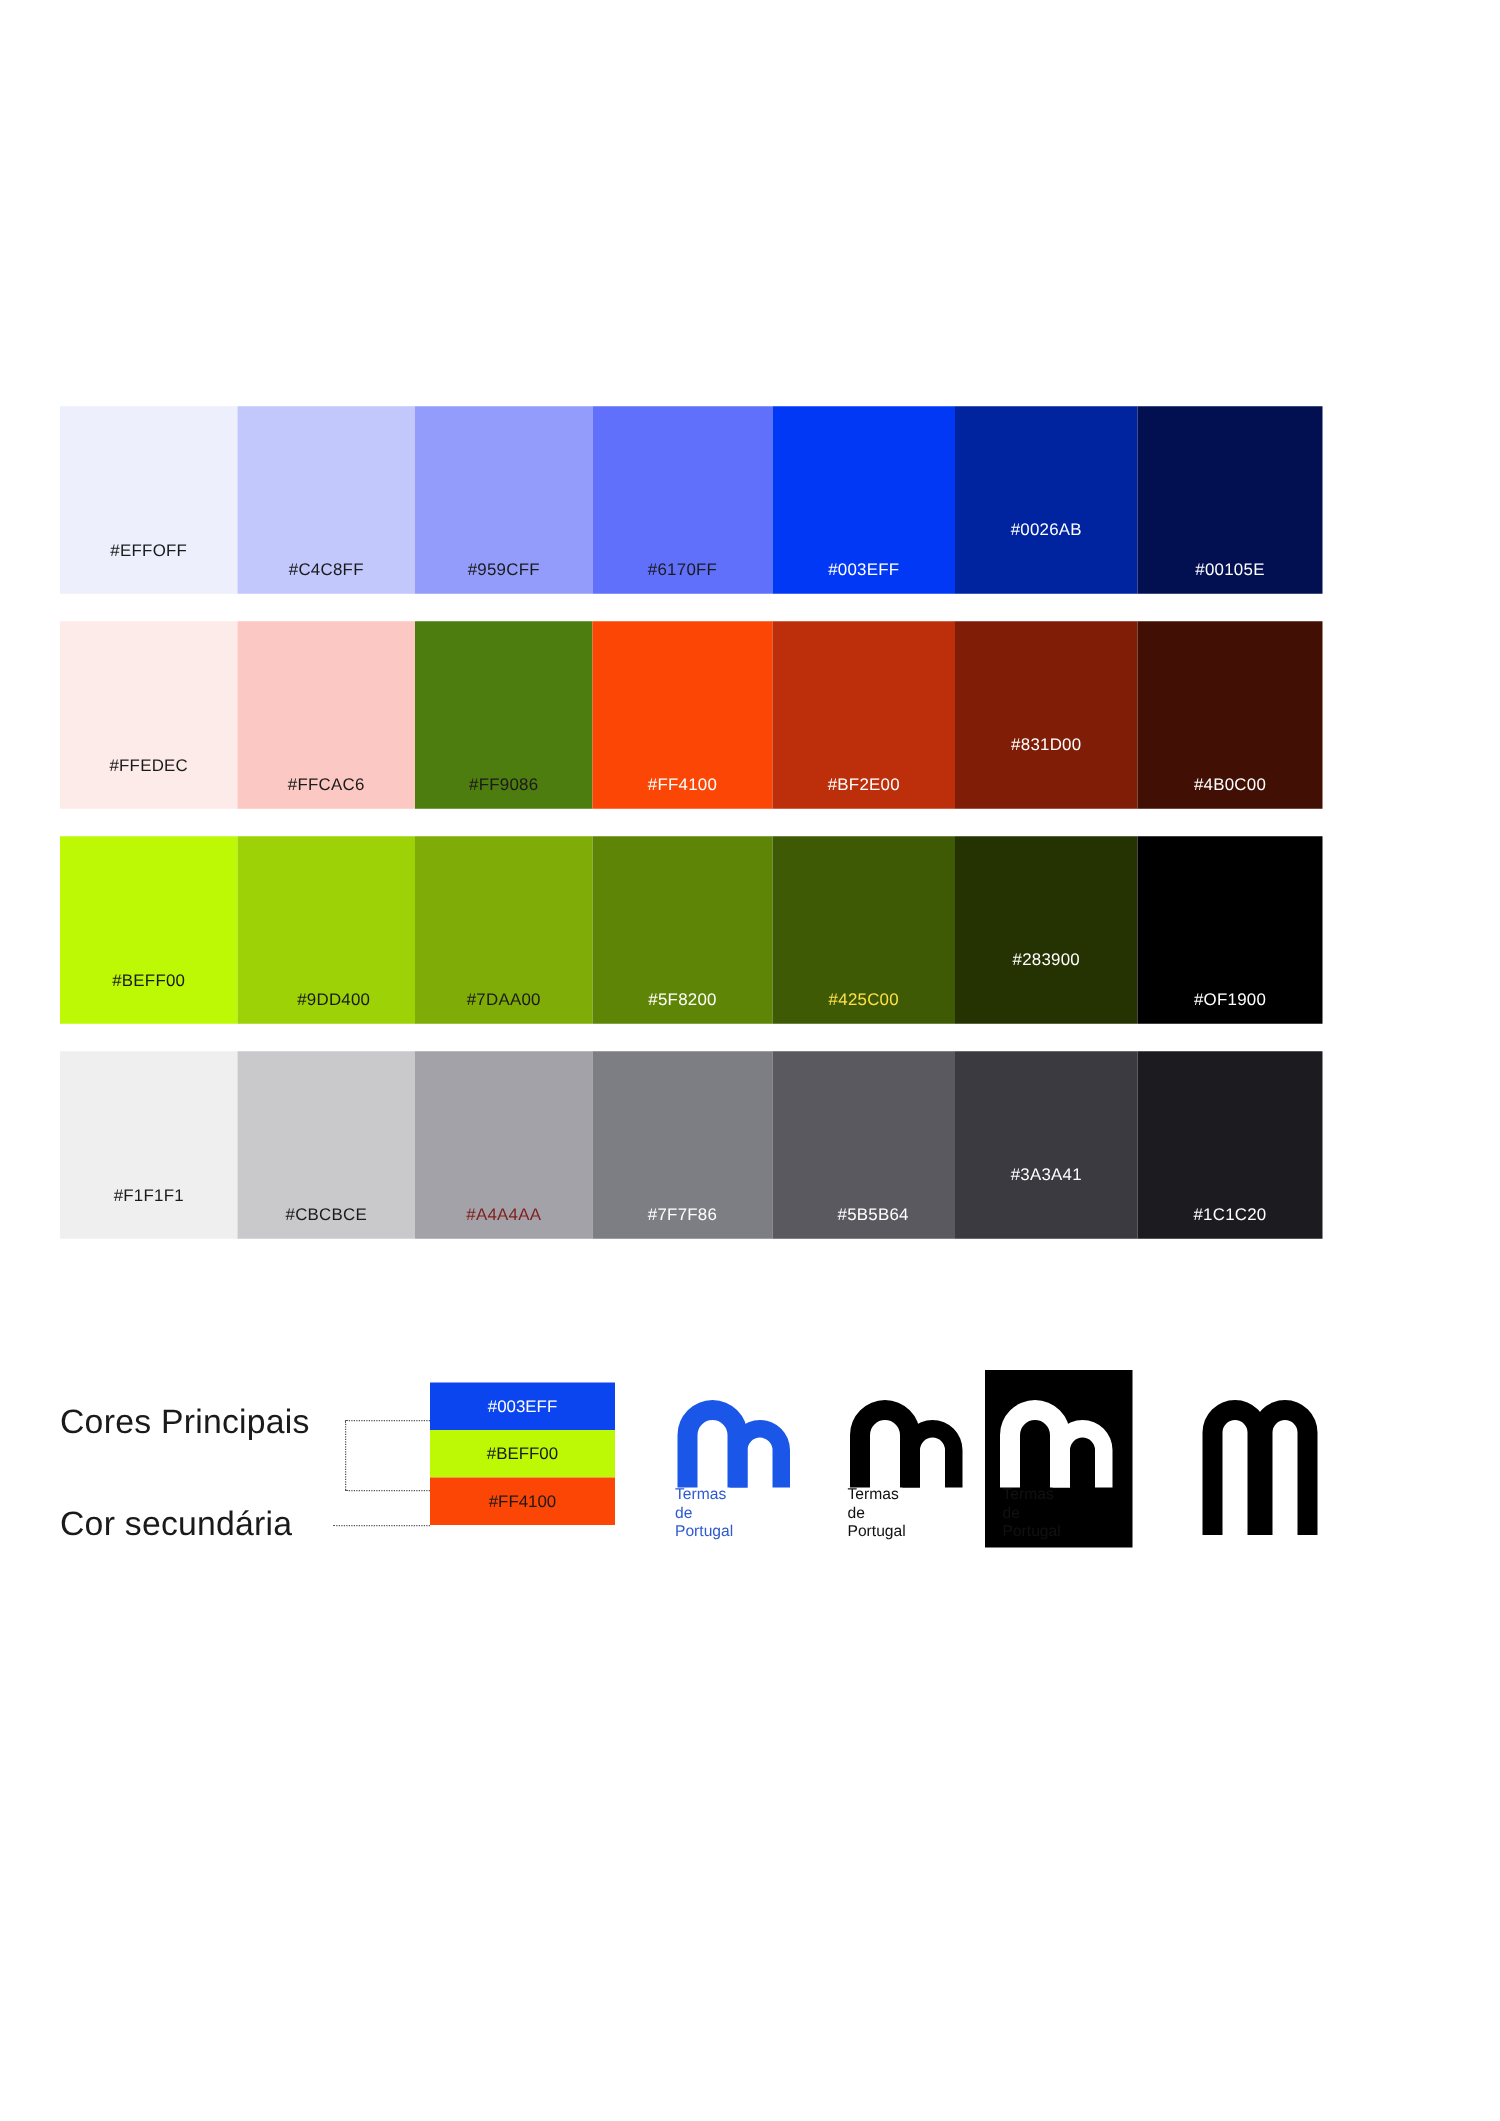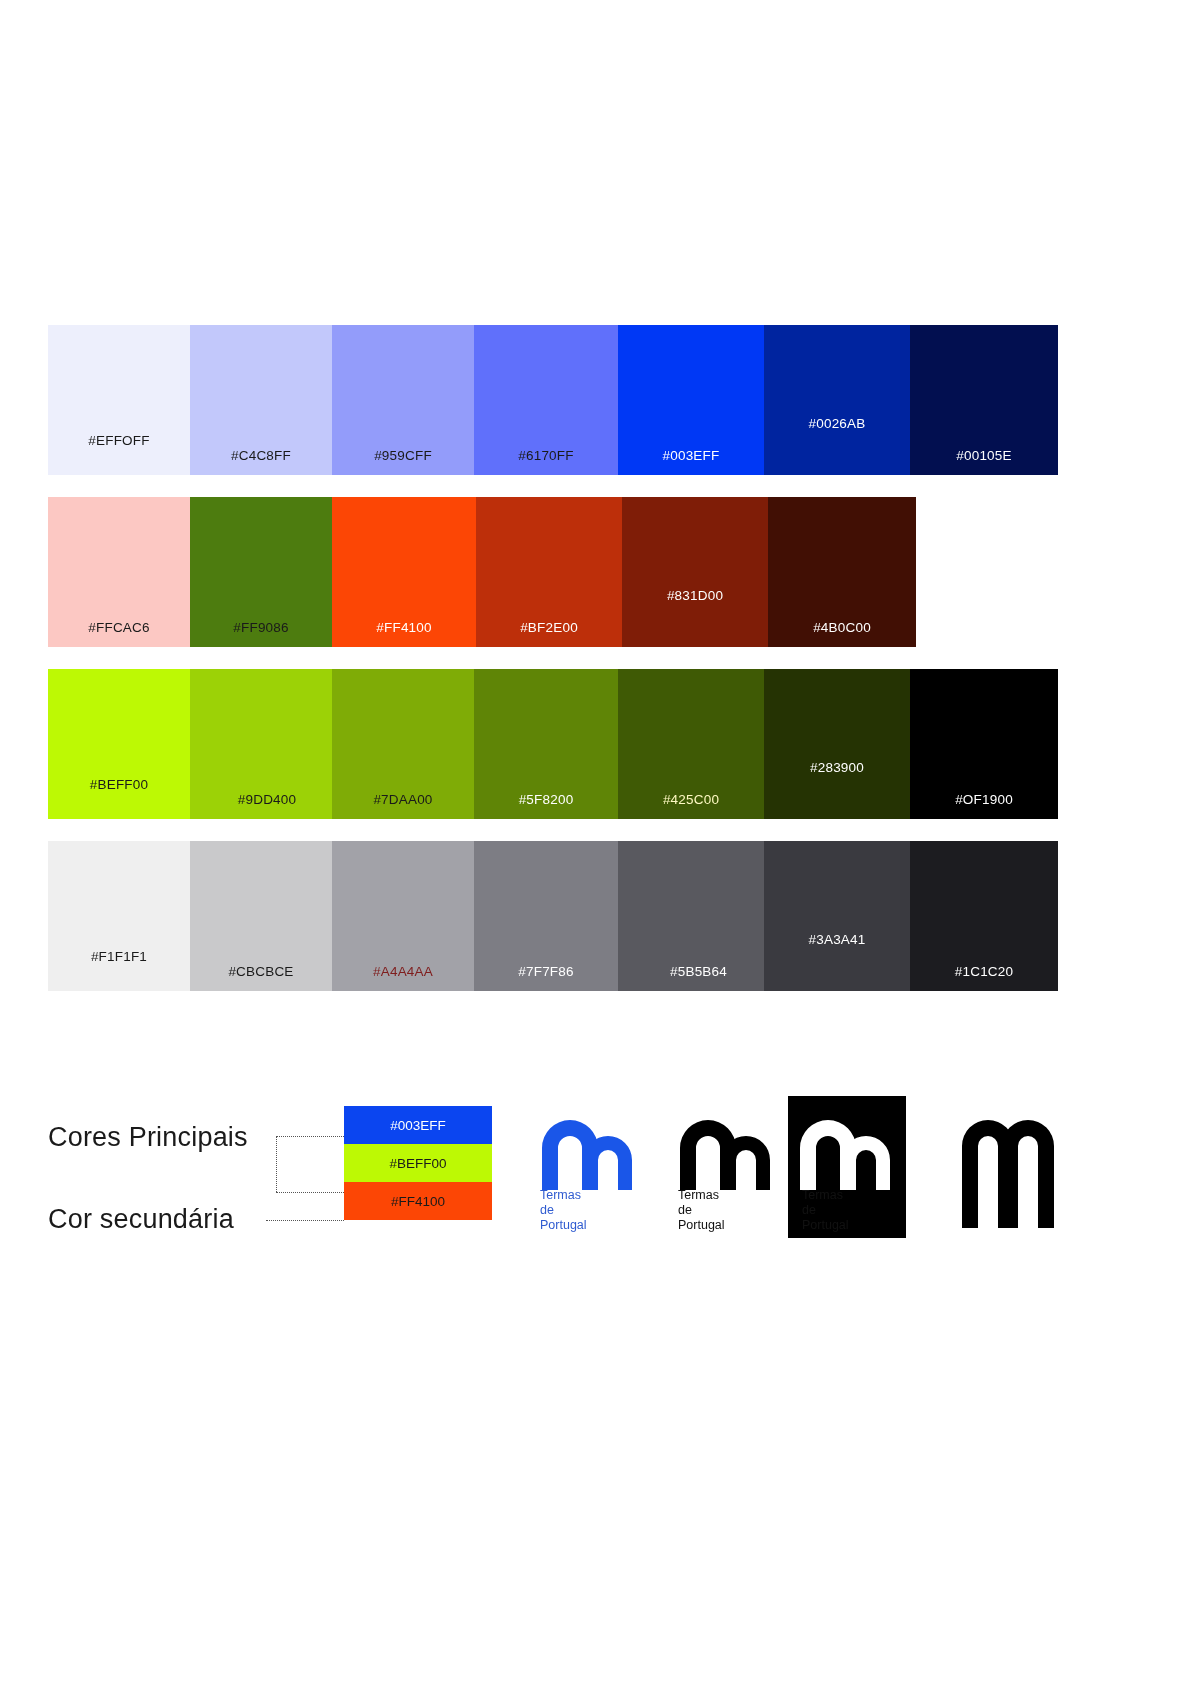--- a/index.html
+++ b/index.html
@@ -184,20 +184,23 @@
         <div class="swatch-label" style="color: rgb(255, 255, 255);">#003EFF</div>
       </div>
       <div class="swatch sixth" style="background: rgb(0, 36, 159); width: 146px;">
         <div class="swatch-label" style="color: rgb(255, 255, 255);">#0026AB</div>
       </div>
       <div class="swatch" style="background: rgb(2, 15, 80); width: 148px;">
         <div class="swatch-label" style="color: rgb(255, 255, 255);">#00105E</div>
       </div>
     </div>
     <div class="palette-row">
+      <div class="swatch first" style="background: rgb(253, 235, 233); width: 142px;">
+        <div class="swatch-label" style="color: rgb(26, 26, 26);">#FFEDEC</div>
+      </div>
       <div class="swatch" style="background: rgb(252, 200, 195); width: 142px;">
         <div class="swatch-label" style="color: rgb(26, 26, 26);">#FFCAC6</div>
       </div>
       <div class="swatch" style="background: #4d7c0f; width: 142px;">
         <div class="swatch-label" style="color: rgb(26, 26, 26);">#FF9086</div>
       </div>
       <div class="swatch" style="background: rgb(252, 70, 5); width: 144px;">
         <div class="swatch-label" style="color: rgb(255, 255, 255);">#FF4100</div>
       </div>
       <div class="swatch" style="background: rgb(189, 47, 10); width: 146px; padding-left: 29px;">
@@ -217,21 +220,21 @@
       <div class="swatch" style="background: rgb(156, 210, 6); width: 142px;">
         <div class="swatch-label" style="color: rgb(26, 26, 26); padding-left: 12px;">#9DD400</div>
       </div>
       <div class="swatch" style="background: rgb(127, 172, 6); width: 142px;">
         <div class="swatch-label" style="color: rgb(26, 26, 26);">#7DAA00</div>
       </div>
       <div class="swatch" style="background: rgb(95, 133, 6); width: 144px;">
         <div class="swatch-label" style="color: rgb(255, 255, 255);">#5F8200</div>
       </div>
       <div class="swatch" style="background: rgb(63, 90, 5); width: 146px;">
-        <div class="swatch-label" style="color: #fef9c3;">#425C00</div>
+        <div class="swatch-label" style="color: #fde047;">#425C00</div>
       </div>
       <div class="swatch sixth" style="background: rgb(37, 51, 3); width: 146px;">
         <div class="swatch-label" style="color: rgb(255, 255, 255);">#283900</div>
       </div>
       <div class="swatch" style="background: rgb(0, 0, 0); width: 148px;">
         <div class="swatch-label" style="color: rgb(255, 255, 255);">#OF1900</div>
       </div>
     </div>
     <div class="palette-row">
       <div class="swatch first" style="background: rgb(239, 239, 239); width: 142px;">

